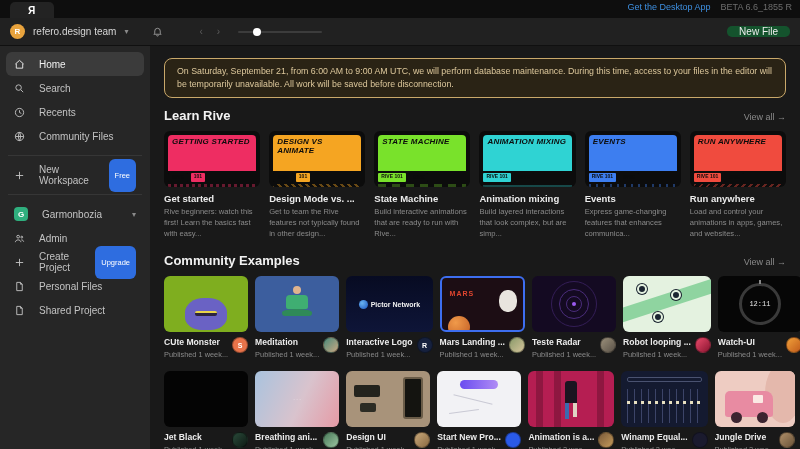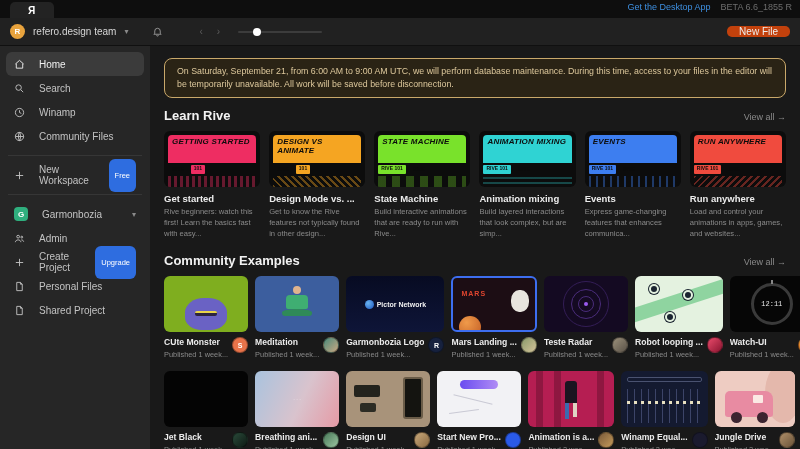--- a/index.html
+++ b/index.html
@@ -19,21 +19,21 @@
   .header { height:28px; background:#212121; display:flex; align-items:center; padding:0 10px; gap:8px; border-bottom:1px solid #101010; }
   .avatar-orange { width:15px; height:15px; border-radius:50%; background:#e8a33d; color:#fff;
     font-size:8px; font-weight:bold; display:flex; align-items:center; justify-content:center; }
   .team-name { font-size:10px; color:#d6d6d6; }
   .chev { color:#8a8a8a; font-size:8px; }
   .bell { margin-left:16px; color:#9a9a9a; }
   .nav-arrows { margin-left:28px; display:flex; gap:14px; color:#5c5c5c; font-size:10px; }
   .slider { margin-left:10px; width:84px; height:2px; background:#3c3c3c; border-radius:2px; position:relative; }
   .slider-knob { position:absolute; left:18%; top:-3px; width:8px; height:8px; border-radius:50%; background:#fff; }
   .spacer { flex:1; }
-  .new-file-btn { background:#c2410c; color:#eee; font-size:10px; padding:0 12px; border-radius:5px; border:none; }
+  .new-file-btn { background:#14532d; color:#eee; font-size:10px; padding:0 12px; border-radius:5px; border:none; }
 
   
   .layout { display:flex; height:403px; }
   .sidebar { width:150px; background:#262626; padding:6px 6px; flex-shrink:0; }
   .side-item { display:flex; align-items:center; gap:14px; height:24px; padding:0 8px; border-radius:6px;
     font-size:10px; color:#c3c3c3; }
   .side-item.active { background:#3b3b3b; color:#f0f0f0; }
   .side-item svg { flex-shrink:0; }
   .divider { height:1px; background:#363636; margin:7px 2px; }
   .badge { margin-left:auto; background:#2e6de0; color:#fff; font-size:7.5px; padding:12px 6px; border-radius:6px; }
@@ -48,21 +48,21 @@
     color:#ddc89c; font-size:8.8px; line-height:1.5; margin-bottom:10px; }
 
   
   .section-head { display:flex; align-items:baseline; justify-content:space-between; margin-bottom:8px; }
   .section-title { font-size:13px; font-weight:bold; color:#f2f2f2; }
   .view-all { font-size:9px; color:#8a8a8a; }
 
   
   .learn-grid { display:grid; grid-template-columns:repeat(6,1fr); gap:9px; margin-bottom:14px; }
   .lthumb { height:56px; background:#0c0c0c; border-radius:6px; padding:4px 4px 0; overflow:hidden; }
-  .lhead { border-radius:4px 4px 0 0; padding:3px 4px 2px; height:28px;
+  .lhead { border-radius:4px 4px 0 0; padding:3px 4px 2px; height:36px;
     font-size:8px; font-weight:900; font-style:italic; text-transform:uppercase; color:#0c0c0c; line-height:1.1;
     letter-spacing:.2px; overflow:hidden; }
   .ltabs { display:flex; gap:3px; padding:2px 0; }
   .ltag { font-size:5px; font-weight:bold; line-height:1; padding:1px 3px; border-radius:1px; color:#0c0c0c; }
   .ltag.outline { background:transparent; border:1px solid currentColor; }
   .lpattern { height:18px; opacity:.75; }
   .c-pink  { color:#ee2d62; } .bg-pink  { background:#ee2d62; }
   .c-orange{ color:#f5a522; } .bg-orange{ background:#f5a522; }
   .c-green { color:#79e22b; } .bg-green { background:#79e22b; }
   .c-cyan  { color:#2fd3d3; } .bg-cyan  { background:#2fd3d3; }
@@ -216,21 +216,21 @@
           <circle cx="10" cy="10" r="6"></circle>
           <path d="M15 15l5 5"></path>
         </svg>
       <span>Search</span>
     </div>
     <div class="side-item">
       <svg width="11" height="11" viewBox="0 0 24 24" fill="none" stroke="currentColor" stroke-width="2">
           <circle cx="12" cy="12" r="9"></circle>
           <path d="M12 7v5l4 2"></path>
         </svg>
-      <span>Winamp</span>
+      <span>Recents</span>
     </div>
     <div class="side-item">
       <svg width="11" height="11" viewBox="0 0 24 24" fill="none" stroke="currentColor" stroke-width="2">
           <circle cx="12" cy="12" r="9"></circle>
           <path d="M3 12h18M12 3c3 3 3 15 0 18M12 3c-3 3-3 15 0 18"></path>
         </svg>
       <span>Community Files</span>
     </div>
     <div class="divider"></div>
     <div class="side-item">
@@ -303,21 +303,21 @@
       <div class="lcard">
         <div class="lthumb">
           <div class="lhead bg-orange">Design vs Animate</div>
           <div class="ltabs c-orange">
               <span class="ltag outline">RIVE</span>
               <span class="ltag bg-orange">101</span>
             </div>
           <div class="lpattern pat-orange"></div>
         </div>
         <div class="lcard-title">Design Mode vs. ...</div>
-        <div class="lcard-desc">Get to know the Rive features not typically found in other design...</div>
+        <div class="lcard-desc">Get to team the Rive features not typically found in other design...</div>
       </div>
       <div class="lcard">
         <div class="lthumb">
           <div class="lhead bg-green">State Machine</div>
           <div class="ltabs c-green">
               <span class="ltag bg-green">RIVE 101</span>
               <span class="ltag outline">RIVE</span>
             </div>
           <div class="lpattern pat-green"></div>
         </div>
@@ -395,21 +395,21 @@
           <div class="cavatar av-med"></div>
         </div>
       </div>
       <div class="ccard">
         <div class="cthumb th-pictor">
           <span class="pictor-dot"></span>
           <span class="pictor-text">Pictor Network</span>
         </div>
         <div class="crow">
           <div class="cmeta">
-            <div class="ctitle">Garmonbozia Logo</div>
+            <div class="ctitle">Interactive Logo</div>
             <div class="cpub">Published 1 week...</div>
           </div>
           <div class="cavatar av-pictor">R</div>
         </div>
       </div>
       <div class="ccard">
         <div class="cthumb th-mars">
           <span class="mars-text">MARS</span>
           <div class="mars-planet"></div>
           <div class="mars-astro"></div>

